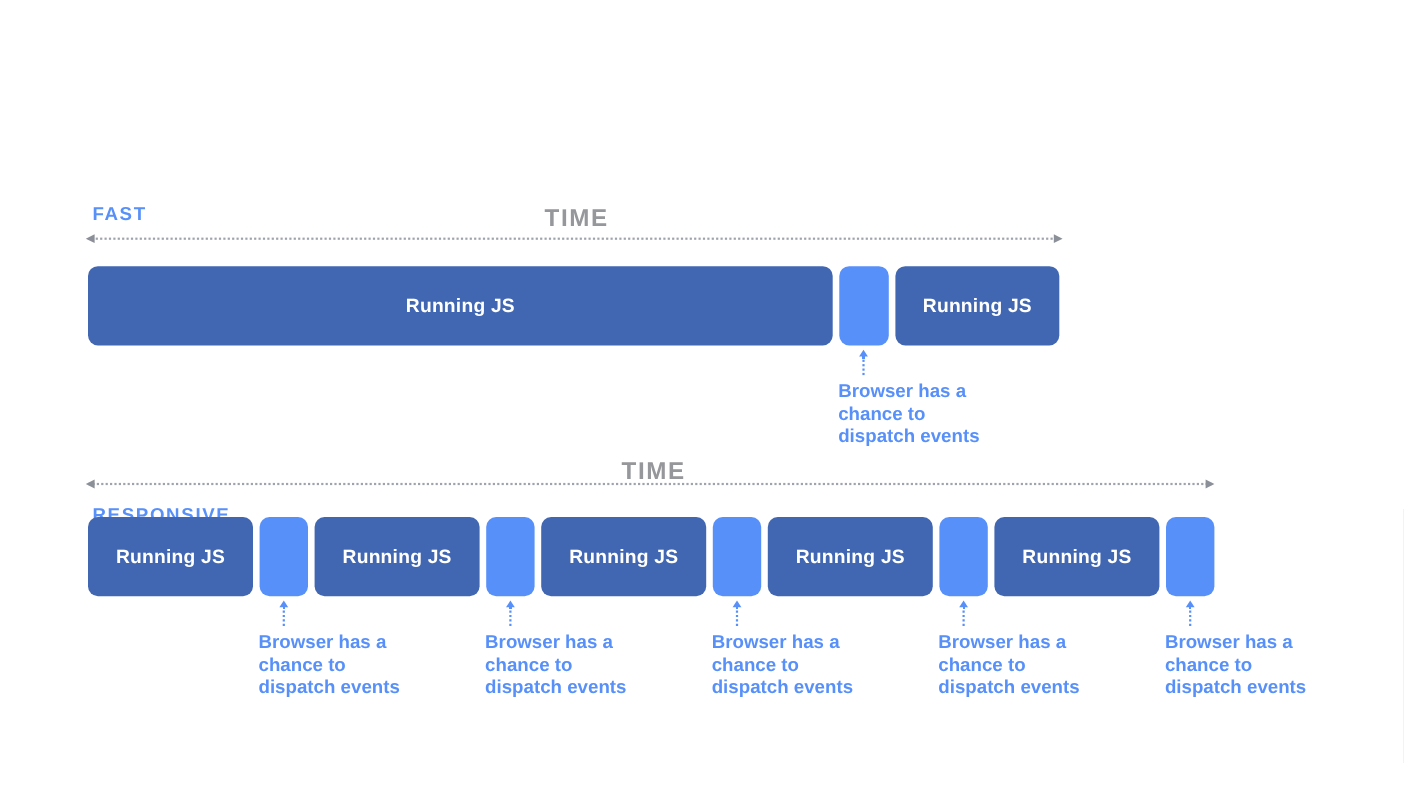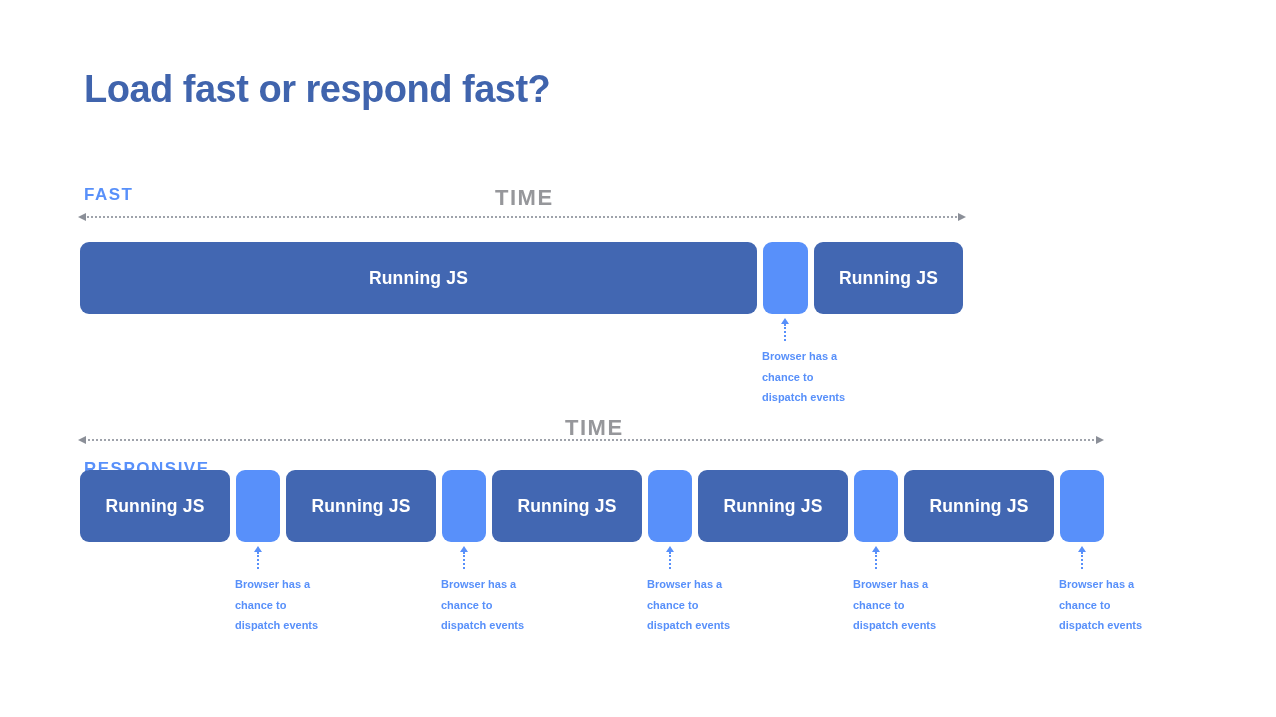--- a/index.html
+++ b/index.html
@@ -67,31 +67,30 @@
     width:0;height:0;
     border-left:4px solid transparent;border-right:4px solid transparent;
     border-bottom:6px solid var(--c-annotation_blue,#5890FA);
   }
   .up-arrow .stem{
     width:0;height:17px;
     border-left:2px dotted var(--c-annotation_blue,#5890FA);
   }
   .ann-text{
     position:absolute;left:3px;top:28px;
-    font-size:11px;font-weight:700;line-height:20.5px;
+    font-size:17px;font-weight:700;line-height:20.5px;
     color:var(--c-annotation_blue,#5890FA);
     white-space:nowrap;
   }
 </style>
 </head>
 <body>
 
 <div class="slide">
 
-  <h1 class="page-title">Load fast or respond fast?</h1>
 
   <span class="tl-name" style="left:84px;top:185px;">FAST</span>
   <span class="tl-time" style="left:495px;top:185px;">TIME</span>
 
   <div class="axis" style="left:80px;top:216px;width:884px;">
     <span class="ah l"></span>
     <span class="ah r"></span>
   </div>
 
   <div class="bars" style="left:80px;top:242px;">

